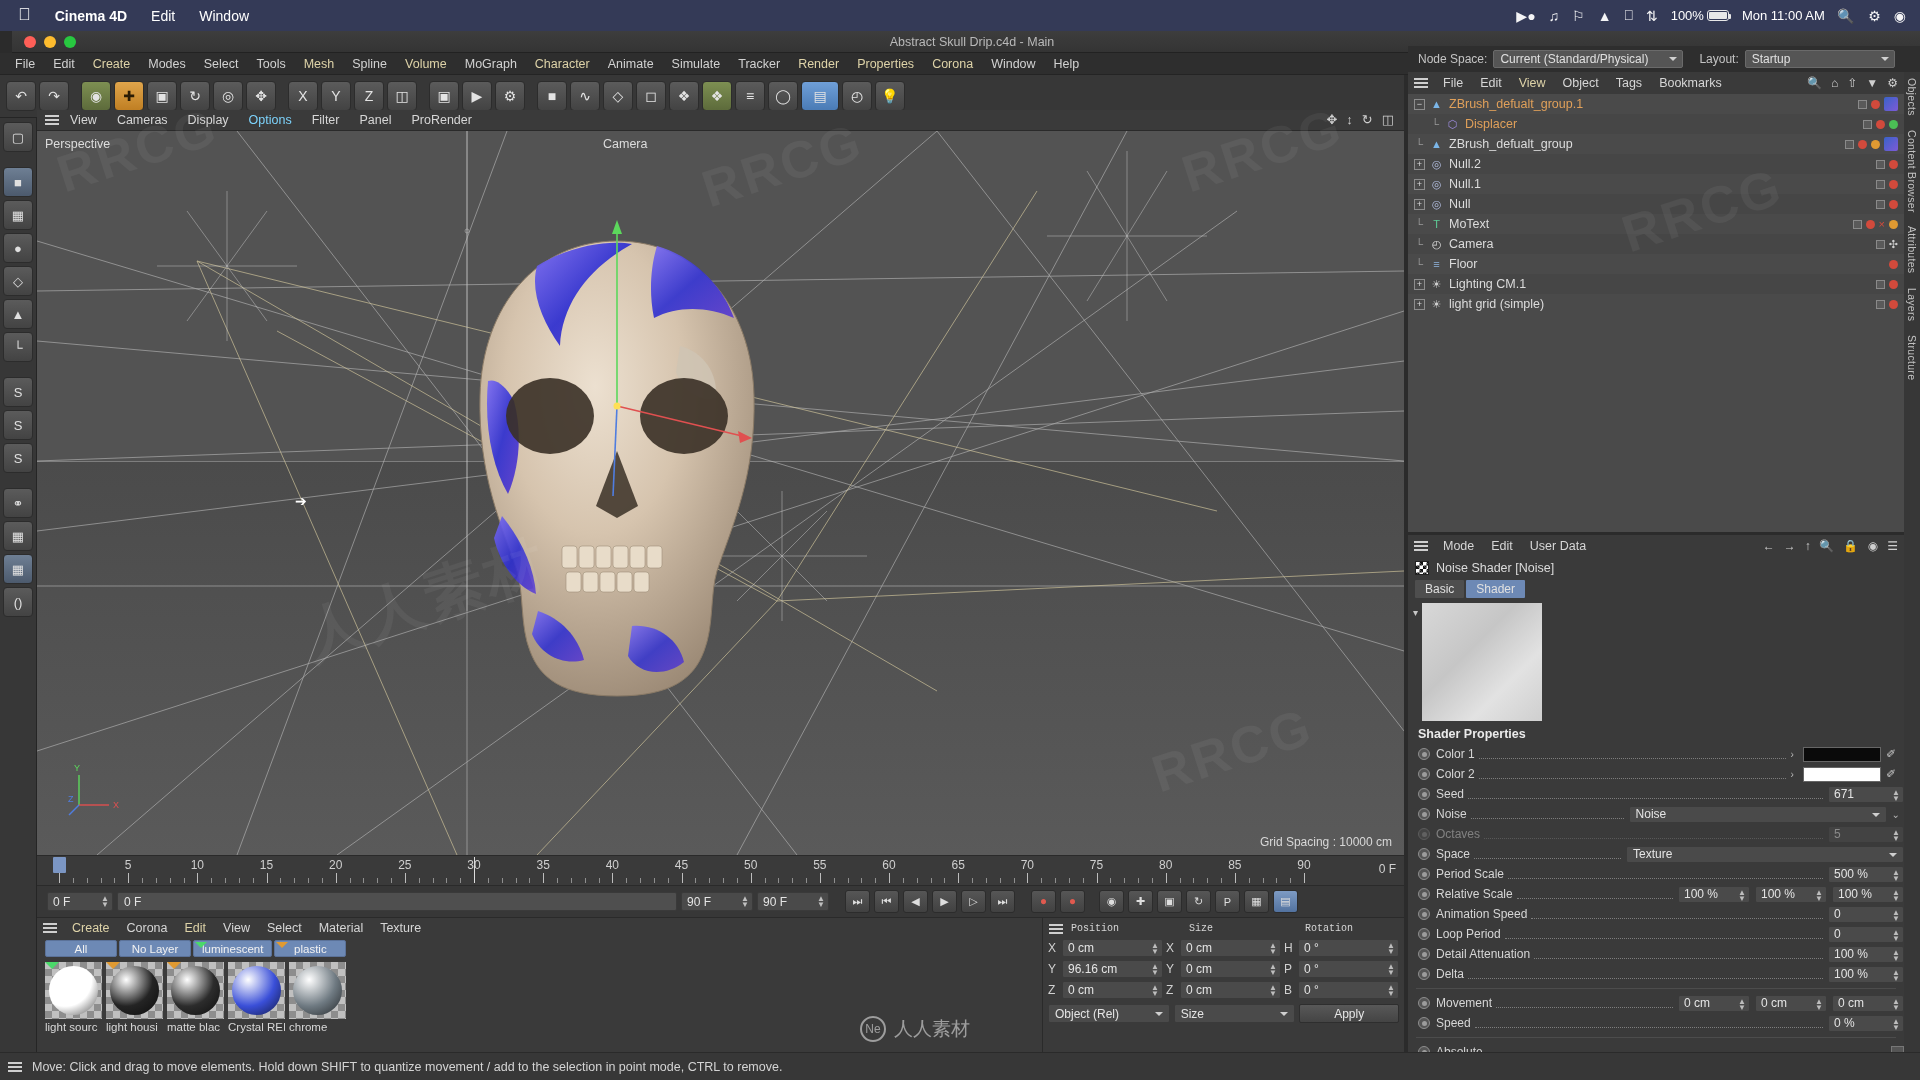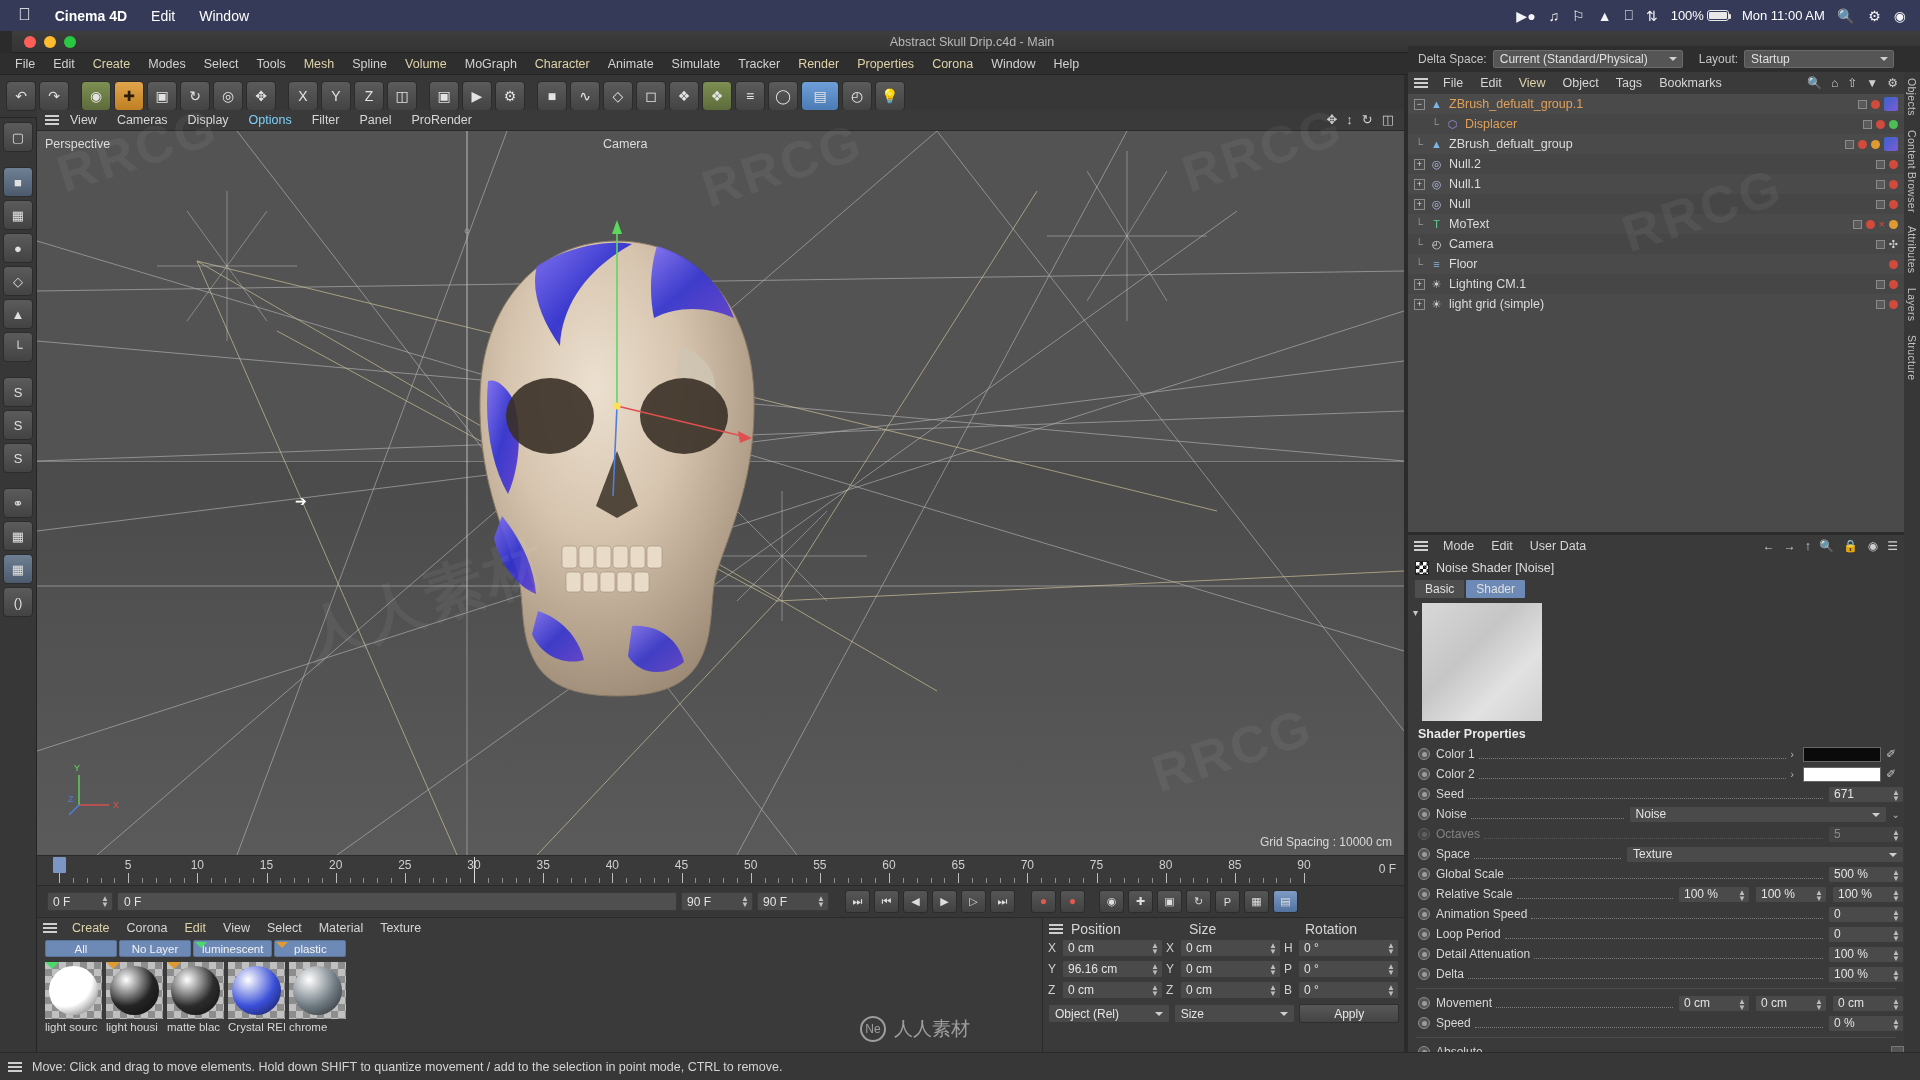--- a/index.html
+++ b/index.html
@@ -200,21 +200,21 @@
   .mat-flag { position:absolute; left:0; top:0; width:0;height:0;
     border-left:7px solid transparent;border-right:7px solid transparent; }
   .mat-name { font-size:11.5px; color:#d8d8d8; width:57px; overflow:hidden;
     white-space:nowrap; text-align:left; padding-top:2px;}
 
   
   .coords {
     position:absolute; left:1042px; top:917px; width:362px; bottom:28px;
     background:#3a3a3a; border-left:1px solid #2a2a2a; border-top:1px solid #2a2a2a;
   }
-  .co-head { height:21px; display:flex; align-items:center; padding-left:6px; font-size:14px;}
+  .co-head { height:21px; display:flex; align-items:center; padding-left:6px; font-size:10px;font-family:Liberation Mono, monospace;}
   .co-head span.h { color:#d6d6d6; }
   .co-grid { padding:0 5px; }
   .co-row { display:flex; align-items:center; gap:3px; margin-bottom:3px; }
   .co-ax { width:11px; font-size:12px; color:#d0d0d0; }
   .co-fld {
     flex:1; background:#4a4a4a; border:1px solid #3a3a3a; border-radius:2px;
     height:18px; display:flex; align-items:center; padding:0 13px 0 5px;
     font-size:12px; color:#e4e4e4; position:relative;
   }
   .co-fld .spin{position:absolute;right:3px;top:3px;font-size:8px;line-height:6px;color:#bdbdbd;}
@@ -401,21 +401,21 @@
       <div class="menu-item">Simulate</div>
       <div class="menu-item">Tracker</div>
       <div class="menu-item hl">Render</div>
       <div class="menu-item hl">Properties</div>
       <div class="menu-item hl">Corona</div>
       <div class="menu-item">Window</div>
       <div class="menu-item">Help</div>
     </div>
 
   <div class="nodespace">
-    <span class="ns-label">Delta Space:</span>
+    <span class="ns-label">Node Space:</span>
     <span class="combo" style="width:190px">Current (Standard/Physical)</span>
     <span class="ns-label" style="margin-left:10px">Layout:</span>
     <span class="combo" style="width:150px">Startup</span>
   </div>
 
   <div class="toolbar">
     <div class="tbtn">↶</div>
     <div class="tbtn">↷</div>
     <div class="tbtn sep active">◉</div>
     <div class="tbtn orange">✚</div>
@@ -1112,21 +1112,21 @@
           <span class="prop-label">Space</span>
           <span class="prop-dots"></span>
           <span class="prop-ctl">
             <span class="dropbox" style="width: 278px;">Texture</span>
           </span>
         </div>
         <div class="prop-row">
           <span class="prop-bullet">
             <i></i>
           </span>
-          <span class="prop-label">Global Scale</span>
+          <span class="prop-label">Period Scale</span>
           <span class="prop-dots"></span>
           <span class="prop-ctl">
             <span class="numbox">
               <span>500 %</span>
               <span class="spin">▲<br>▼</span>
             </span>
           </span>
         </div>
         <div class="prop-row">
           <span class="prop-bullet">

